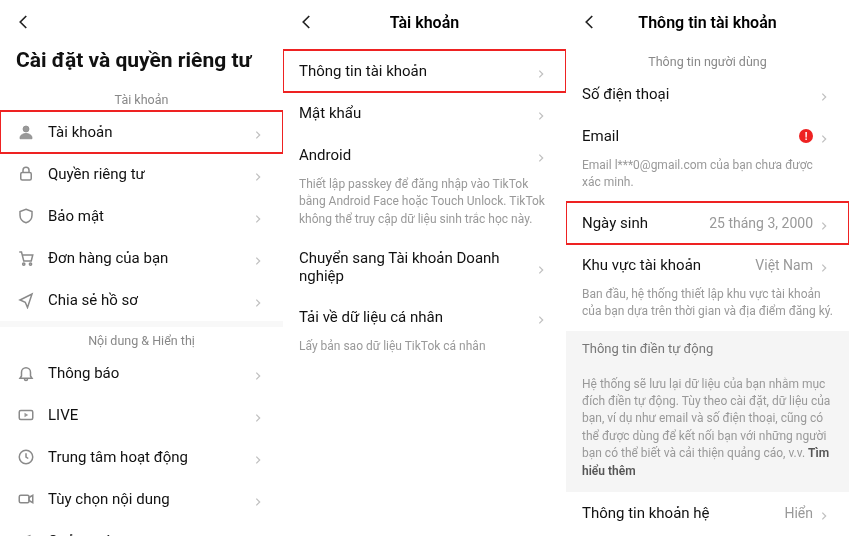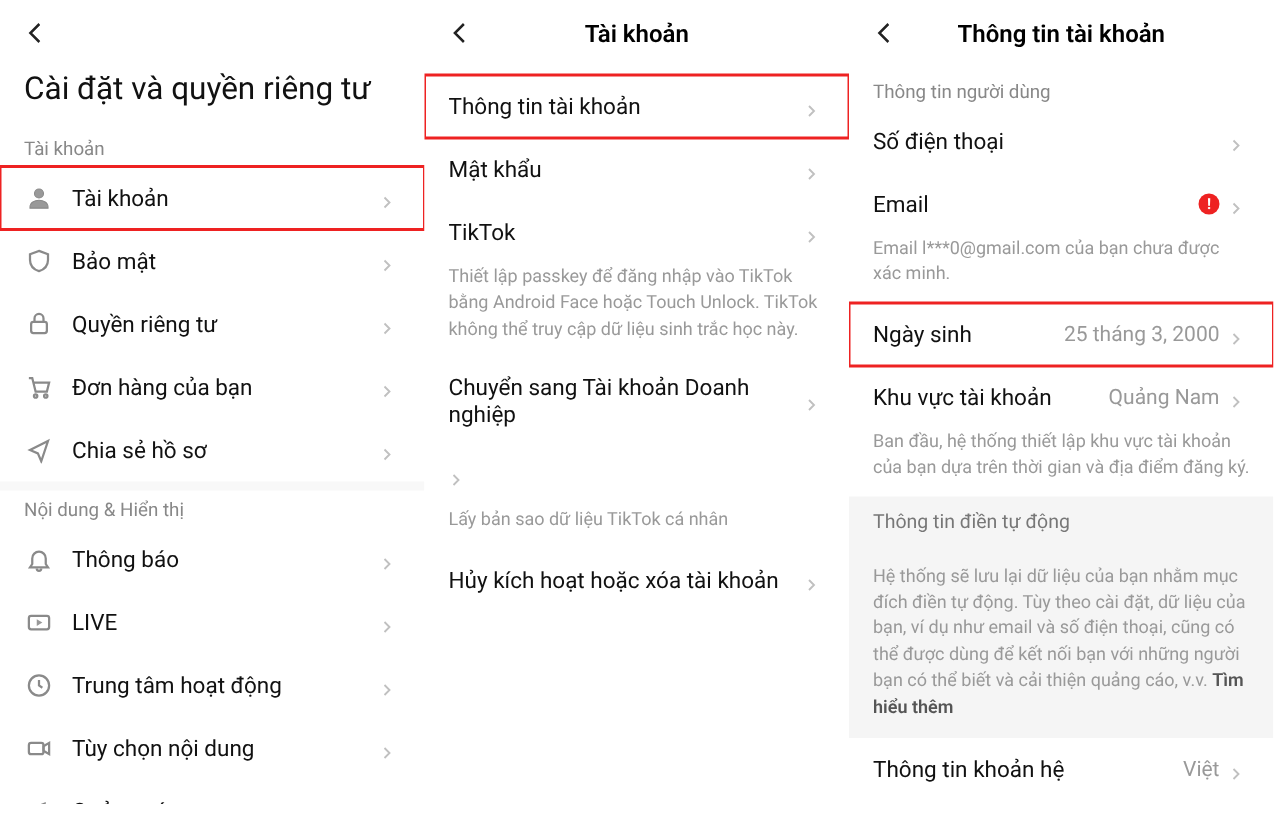--- a/index.html
+++ b/index.html
@@ -37,28 +37,29 @@
   .header-title {
     position: absolute;
     left: 0; right: 0;
     text-align: center;
     font-weight: 600;
     font-size: 16px;
     pointer-events: none;
   }
   .big-title {
     font-size: 21px;
-    font-weight: 400;
+    font-weight: 700;
     padding: 4px 16px 14px 16px;
     color: #111;
   }
   .section-label {
     font-size: 12.5px;
     color: #888;
     padding: 6px 16px 4px 16px;
+    text-align: center;
   }
   .row {
     display: flex;
     align-items: center;
     padding: 11px 16px;
     cursor: pointer;
     min-height: 42px;
   }
   .row-icon {
     width: 20px;
@@ -155,37 +156,37 @@
     </span>
     <span class="row-label">Tài khoản</span>
     <span class="chev"><svg viewBox="0 0 24 24" fill="none" stroke="currentColor" stroke-width="3">
           <path d="M8 4l8 8-8 8"></path>
         </svg></span>
   </div>
 
   <div class="row">
     <span class="row-icon">
       <svg viewBox="0 0 24 24" fill="none" stroke="#999" stroke-width="2">
-          <path d="M12 3l8 3v5c0 5-3.5 8.5-8 10-4.5-1.5-8-5-8-10V6l8-3z"></path>
-        </svg>
-    </span>
-    <span class="row-label">Bảo mật</span>
-    <span class="chev"><svg viewBox="0 0 24 24" fill="none" stroke="currentColor" stroke-width="3">
-          <path d="M8 4l8 8-8 8"></path>
-        </svg></span>
-  </div>
-
-  <div class="row">
-    <span class="row-icon">
-      <svg viewBox="0 0 24 24" fill="none" stroke="#999" stroke-width="2">
           <rect x="5" y="10" width="14" height="10" rx="2"></rect>
           <path d="M8 10V7a4 4 0 018 0v3"></path>
         </svg>
     </span>
     <span class="row-label">Quyền riêng tư</span>
+    <span class="chev"><svg viewBox="0 0 24 24" fill="none" stroke="currentColor" stroke-width="3">
+          <path d="M8 4l8 8-8 8"></path>
+        </svg></span>
+  </div>
+
+  <div class="row">
+    <span class="row-icon">
+      <svg viewBox="0 0 24 24" fill="none" stroke="#999" stroke-width="2">
+          <path d="M12 3l8 3v5c0 5-3.5 8.5-8 10-4.5-1.5-8-5-8-10V6l8-3z"></path>
+        </svg>
+    </span>
+    <span class="row-label">Bảo mật</span>
     <span class="chev"><svg viewBox="0 0 24 24" fill="none" stroke="currentColor" stroke-width="3">
           <path d="M8 4l8 8-8 8"></path>
         </svg></span>
   </div>
 
   <div class="row">
     <span class="row-icon">
       <svg viewBox="0 0 24 24" fill="none" stroke="#999" stroke-width="2">
           <circle cx="9" cy="20" r="1.5"></circle>
           <circle cx="18" cy="20" r="1.5"></circle>
@@ -298,47 +299,42 @@
   </div>
 
   <div class="row">
     <span class="row-label">Mật khẩu</span>
     <span class="chev"><svg viewBox="0 0 24 24" fill="none" stroke="currentColor" stroke-width="3">
           <path d="M8 4l8 8-8 8"></path>
         </svg></span>
   </div>
 
   <div class="row">
-    <span class="row-label">TikTok</span>
+    <span class="row-label">Android</span>
     <span class="chev"><svg viewBox="0 0 24 24" fill="none" stroke="currentColor" stroke-width="3">
           <path d="M8 4l8 8-8 8"></path>
         </svg></span>
   </div>
   <div class="subtext">Thiết lập passkey để đăng nhập vào TikTok bằng Android Face hoặc Touch Unlock. TikTok không thể truy cập dữ liệu sinh trắc học này.</div>
 
   <div class="row">
     <span class="row-label">Chuyển sang Tài khoản Doanh nghiệp</span>
     <span class="chev"><svg viewBox="0 0 24 24" fill="none" stroke="currentColor" stroke-width="3">
           <path d="M8 4l8 8-8 8"></path>
         </svg></span>
   </div>
 
   <div class="row">
+    <span class="row-label">Tải về dữ liệu cá nhân</span>
     <span class="chev"><svg viewBox="0 0 24 24" fill="none" stroke="currentColor" stroke-width="3">
           <path d="M8 4l8 8-8 8"></path>
         </svg></span>
   </div>
   <div class="subtext">Lấy bản sao dữ liệu TikTok cá nhân</div>
 
-  <div class="row">
-    <span class="row-label">Hủy kích hoạt hoặc xóa tài khoản</span>
-    <span class="chev"><svg viewBox="0 0 24 24" fill="none" stroke="currentColor" stroke-width="3">
-          <path d="M8 4l8 8-8 8"></path>
-        </svg></span>
-  </div>
 </div>
 
 <div class="panel p3">
   <div class="header">
     <div class="back">
       <svg viewBox="0 0 24 24" fill="none" stroke="#222" stroke-width="2.2">
           <path d="M15 4 L7 12 L15 20"></path>
         </svg>
     </div>
     <div class="header-title">Thông tin tài khoản</div>
@@ -365,34 +361,34 @@
   <div class="row highlight">
     <span class="row-label">Ngày sinh</span>
     <span class="row-value">25 tháng 3, 2000</span>
     <span class="chev"><svg viewBox="0 0 24 24" fill="none" stroke="currentColor" stroke-width="3">
           <path d="M8 4l8 8-8 8"></path>
         </svg></span>
   </div>
 
   <div class="row">
     <span class="row-label">Khu vực tài khoản</span>
-    <span class="row-value">Quảng Nam</span>
+    <span class="row-value">Việt Nam</span>
     <span class="chev"><svg viewBox="0 0 24 24" fill="none" stroke="currentColor" stroke-width="3">
           <path d="M8 4l8 8-8 8"></path>
         </svg></span>
   </div>
   <div class="subtext">Ban đầu, hệ thống thiết lập khu vực tài khoản của bạn dựa trên thời gian và địa điểm đăng ký.</div>
 
   <div class="gray-block">
     <div class="gtitle">Thông tin điền tự động</div>
     <div class="gbody">
       <span>Hệ thống sẽ lưu lại dữ liệu của bạn nhằm mục đích điền tự động. Tùy theo cài đặt, dữ liệu của bạn, ví dụ như email và số điện thoại, cũng có thể được dùng để kết nối bạn với những người bạn có thể biết và cải thiện quảng cáo, v.v. </span><span class="bold-inline">Tìm hiểu thêm</span>
     </div>
   </div>
 
   <div class="row">
     <span class="row-label">Thông tin khoản hệ</span>
-    <span class="row-value">Việt</span>
+    <span class="row-value">Hiển</span>
     <span class="chev"><svg viewBox="0 0 24 24" fill="none" stroke="currentColor" stroke-width="3">
           <path d="M8 4l8 8-8 8"></path>
         </svg></span>
   </div>
 </div>
 
 </body></html>

